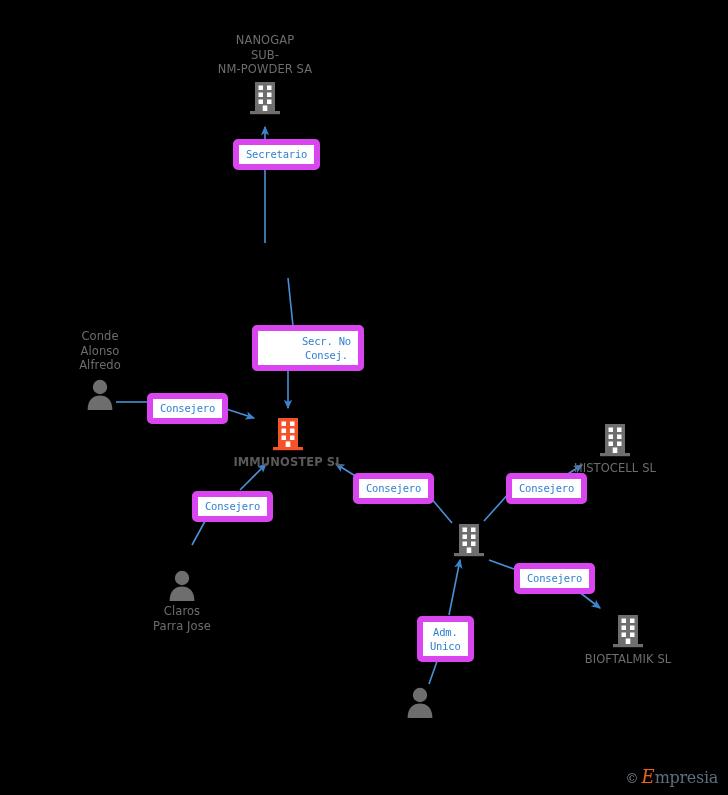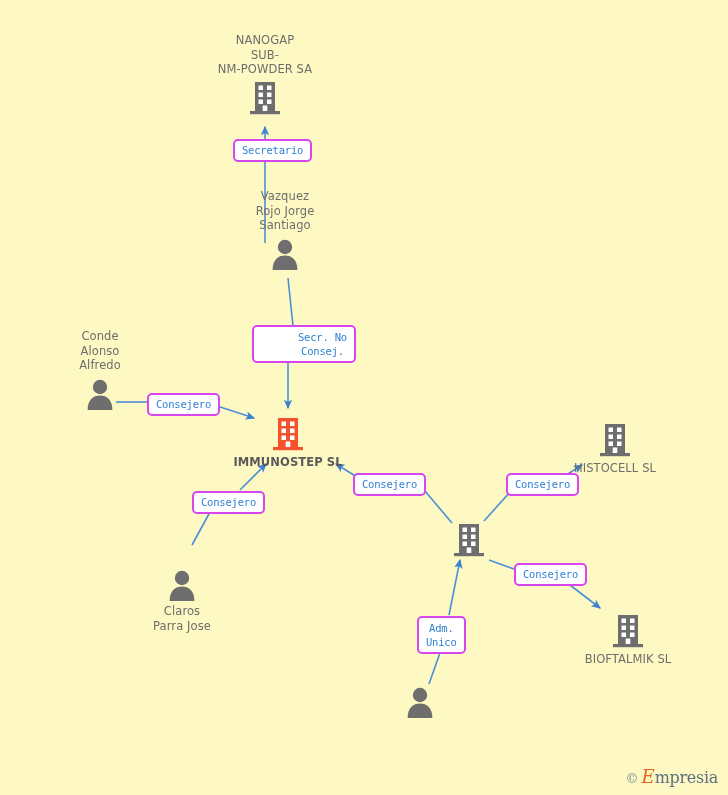--- a/index.html
+++ b/index.html
@@ -7,21 +7,21 @@
     padding: 0;
     background: #ffffff;
   }
   body {
     font-family: "DejaVu Sans", "Liberation Sans", sans-serif;
   }
   #canvas {
     position: relative;
     width: 728px;
     height: 795px;
-    background: #fef9c3;
+    background: #000000;
     overflow: hidden;
   }
   svg.edges {
     position: absolute;
     left: 0;
     top: 0;
     width: 728px;
     height: 795px;
     pointer-events: none;
   }
@@ -52,21 +52,21 @@
   }
   .node .label.above {
     margin-bottom: 3px;
   }
   .node .label.below {
     margin-top: 3px;
   }
   .edge-label {
     position: absolute;
     background: #ffffff;
-    border: 2px solid #d946ef;
+    border: 6px solid #d946ef;
     border-radius: 5px;
     color: #2f7fd1;
     font-size: 10.5px;
     line-height: 13px;
     padding: 3px 7px 3px 7px;
     text-align: center;
     white-space: pre-line;
     box-sizing: border-box;
     font-family: "DejaVu Sans Mono", "Liberation Mono", monospace;
     letter-spacing: -0.2px;
@@ -167,33 +167,20 @@
           <rect x="9.5" y="12.5" width="4.5" height="4.5"></rect>
           <rect x="18" y="12.5" width="4.5" height="4.5"></rect>
           <rect x="9.5" y="19.5" width="4.5" height="4.5"></rect>
           <rect x="18" y="19.5" width="4.5" height="4.5"></rect>
           <rect x="13.7" y="25.5" width="4.6" height="5.5"></rect>
         </g>
       </svg>
     </span>
   </div>
 
-  <div class="node person" style="left:225px; top:189px; width:120px;">
-    <span class="label above">Vazquez
-Rojo Jorge
-Santiago</span>
-    <span class="icon-wrap">
-      <svg width="32" height="34" viewBox="0 0 32 34">
-        <g fill="#6e6e6e">
-          <circle cx="16" cy="11" r="7.2"></circle>
-          <path d="M3.6,34 C3.6,24.2 9,19.6 16,19.6 C23,19.6 28.4,24.2 28.4,34 Z"></path>
-        </g>
-      </svg>
-    </span>
-  </div>
 
   <div class="node person" style="left:40px; top:329px; width:120px;">
     <span class="label above">Conde
 Alonso
 Alfredo</span>
     <span class="icon-wrap">
       <svg width="32" height="34" viewBox="0 0 32 34">
         <g fill="#6e6e6e">
           <circle cx="16" cy="11" r="7.2"></circle>
           <path d="M3.6,34 C3.6,24.2 9,19.6 16,19.6 C23,19.6 28.4,24.2 28.4,34 Z"></path>

